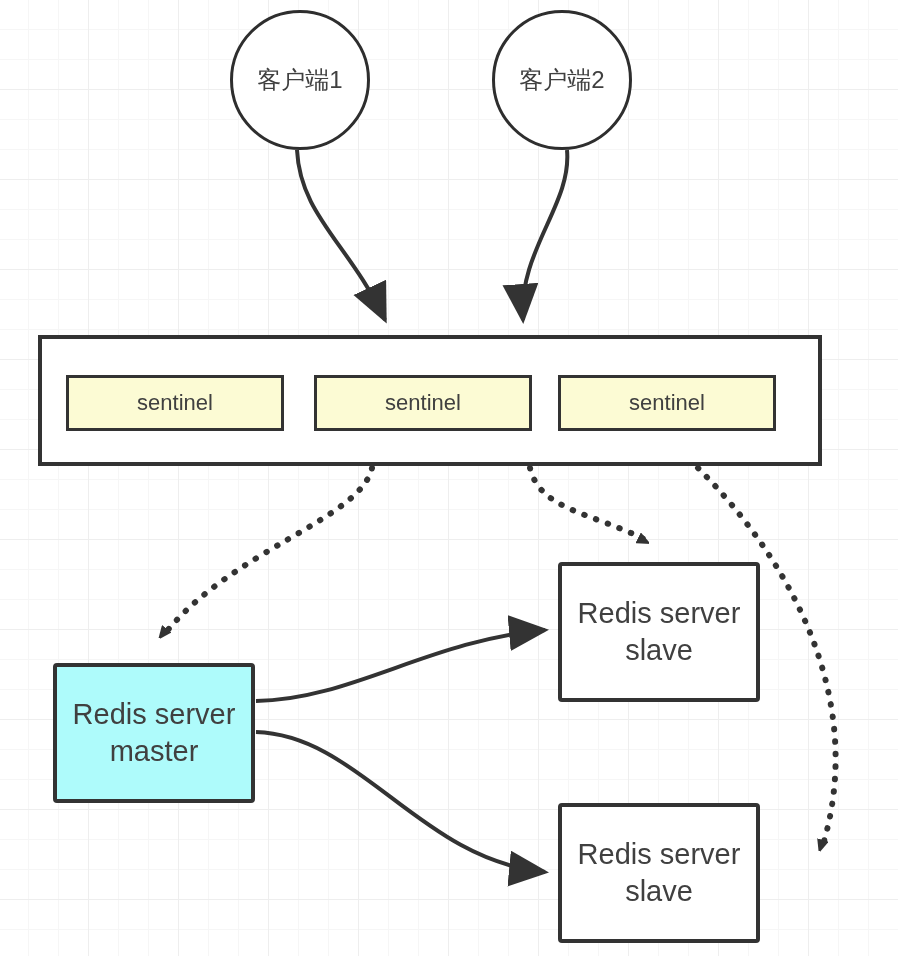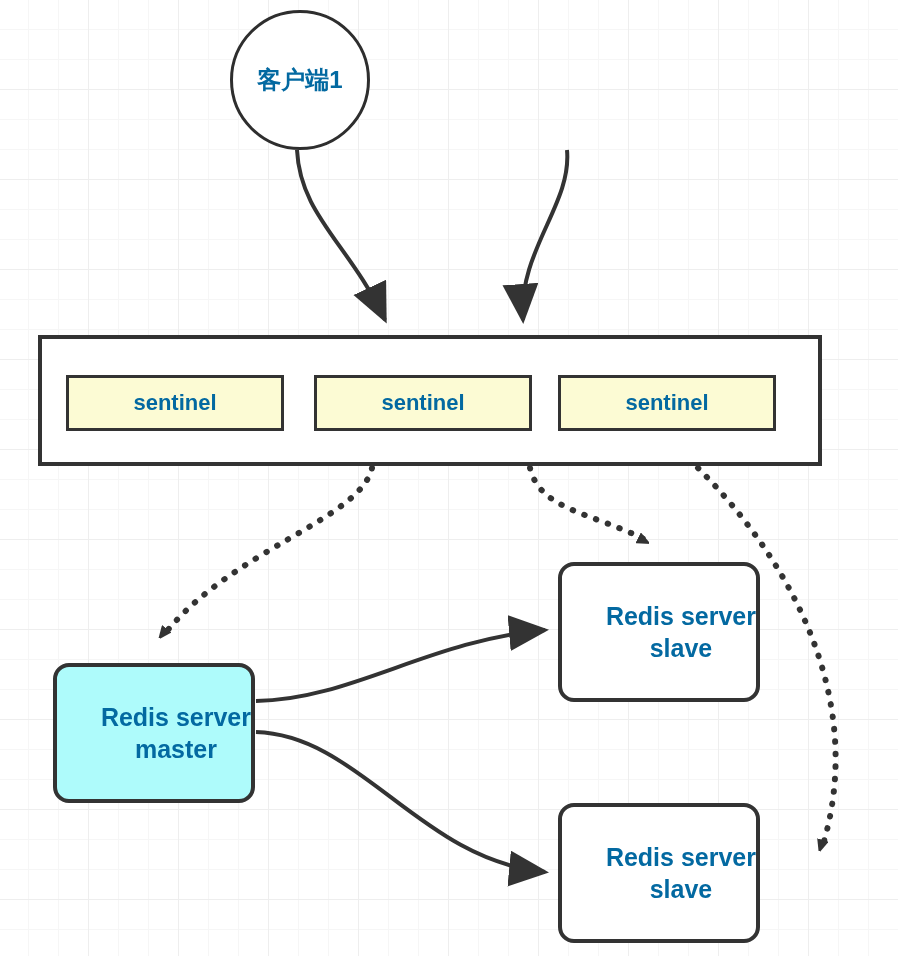--- a/index.html
+++ b/index.html
@@ -29,45 +29,43 @@
     height: 956px;
     overflow: visible;
   }
   .node {
     position: absolute;
     box-sizing: border-box;
     display: flex;
     align-items: center;
     justify-content: center;
     text-align: center;
-    color: #0369a1;
+    color: #404040;
     line-height: 1.28;
-    font-weight: bold;
   }
   .circle-node {
     border: 3px solid #2e2e2e;
     border-radius: 50%;
     background: #ffffff;
     font-size: 24px;
   }
   .sentinel-container {
     border: 4px solid #333333;
     background: #ffffff;
   }
   .sentinel-box {
     border: 3px solid #333333;
     background: #fcfbd4;
     font-size: 22px;
   }
   .redis-box {
     border: 4px solid #333333;
-    border-radius: 16px;
+    border-radius: 4px;
     background: #ffffff;
-    font-size: 25px;
-    justify-content: flex-end;
+    font-size: 29px;
   }
   .redis-box.master {
     background: #aefbfb;
   }
   .node-label {
     display: block;
     white-space: pre-line;
   }
 </style>
 </head>
@@ -97,20 +95,23 @@
 
     <path d="M 256 701 C 350 700 430 640 545 630" fill="none" stroke="#333333" stroke-width="4" marker-end="url(#arrow-solid)"></path>
 
     <path d="M 256 732 C 360 735 420 860 545 872" fill="none" stroke="#333333" stroke-width="4" marker-end="url(#arrow-solid)"></path>
   </svg>
 
   <div class="node circle-node" style="left:230px; top:10px; width:140px; height:140px;">
     <span class="node-label">客户端1</span>
   </div>
 
+  <div class="node circle-node" style="left:492px; top:10px; width:140px; height:140px;">
+    <span class="node-label">客户端2</span>
+  </div>
 
   <div class="node sentinel-container" style="left:38px; top:335px; width:784px; height:131px;"></div>
 
   <div class="node sentinel-box" style="left:66px; top:375px; width:218px; height:56px;">
     <span class="node-label">sentinel</span>
   </div>
 
   <div class="node sentinel-box" style="left:314px; top:375px; width:218px; height:56px;">
     <span class="node-label">sentinel</span>
   </div>

